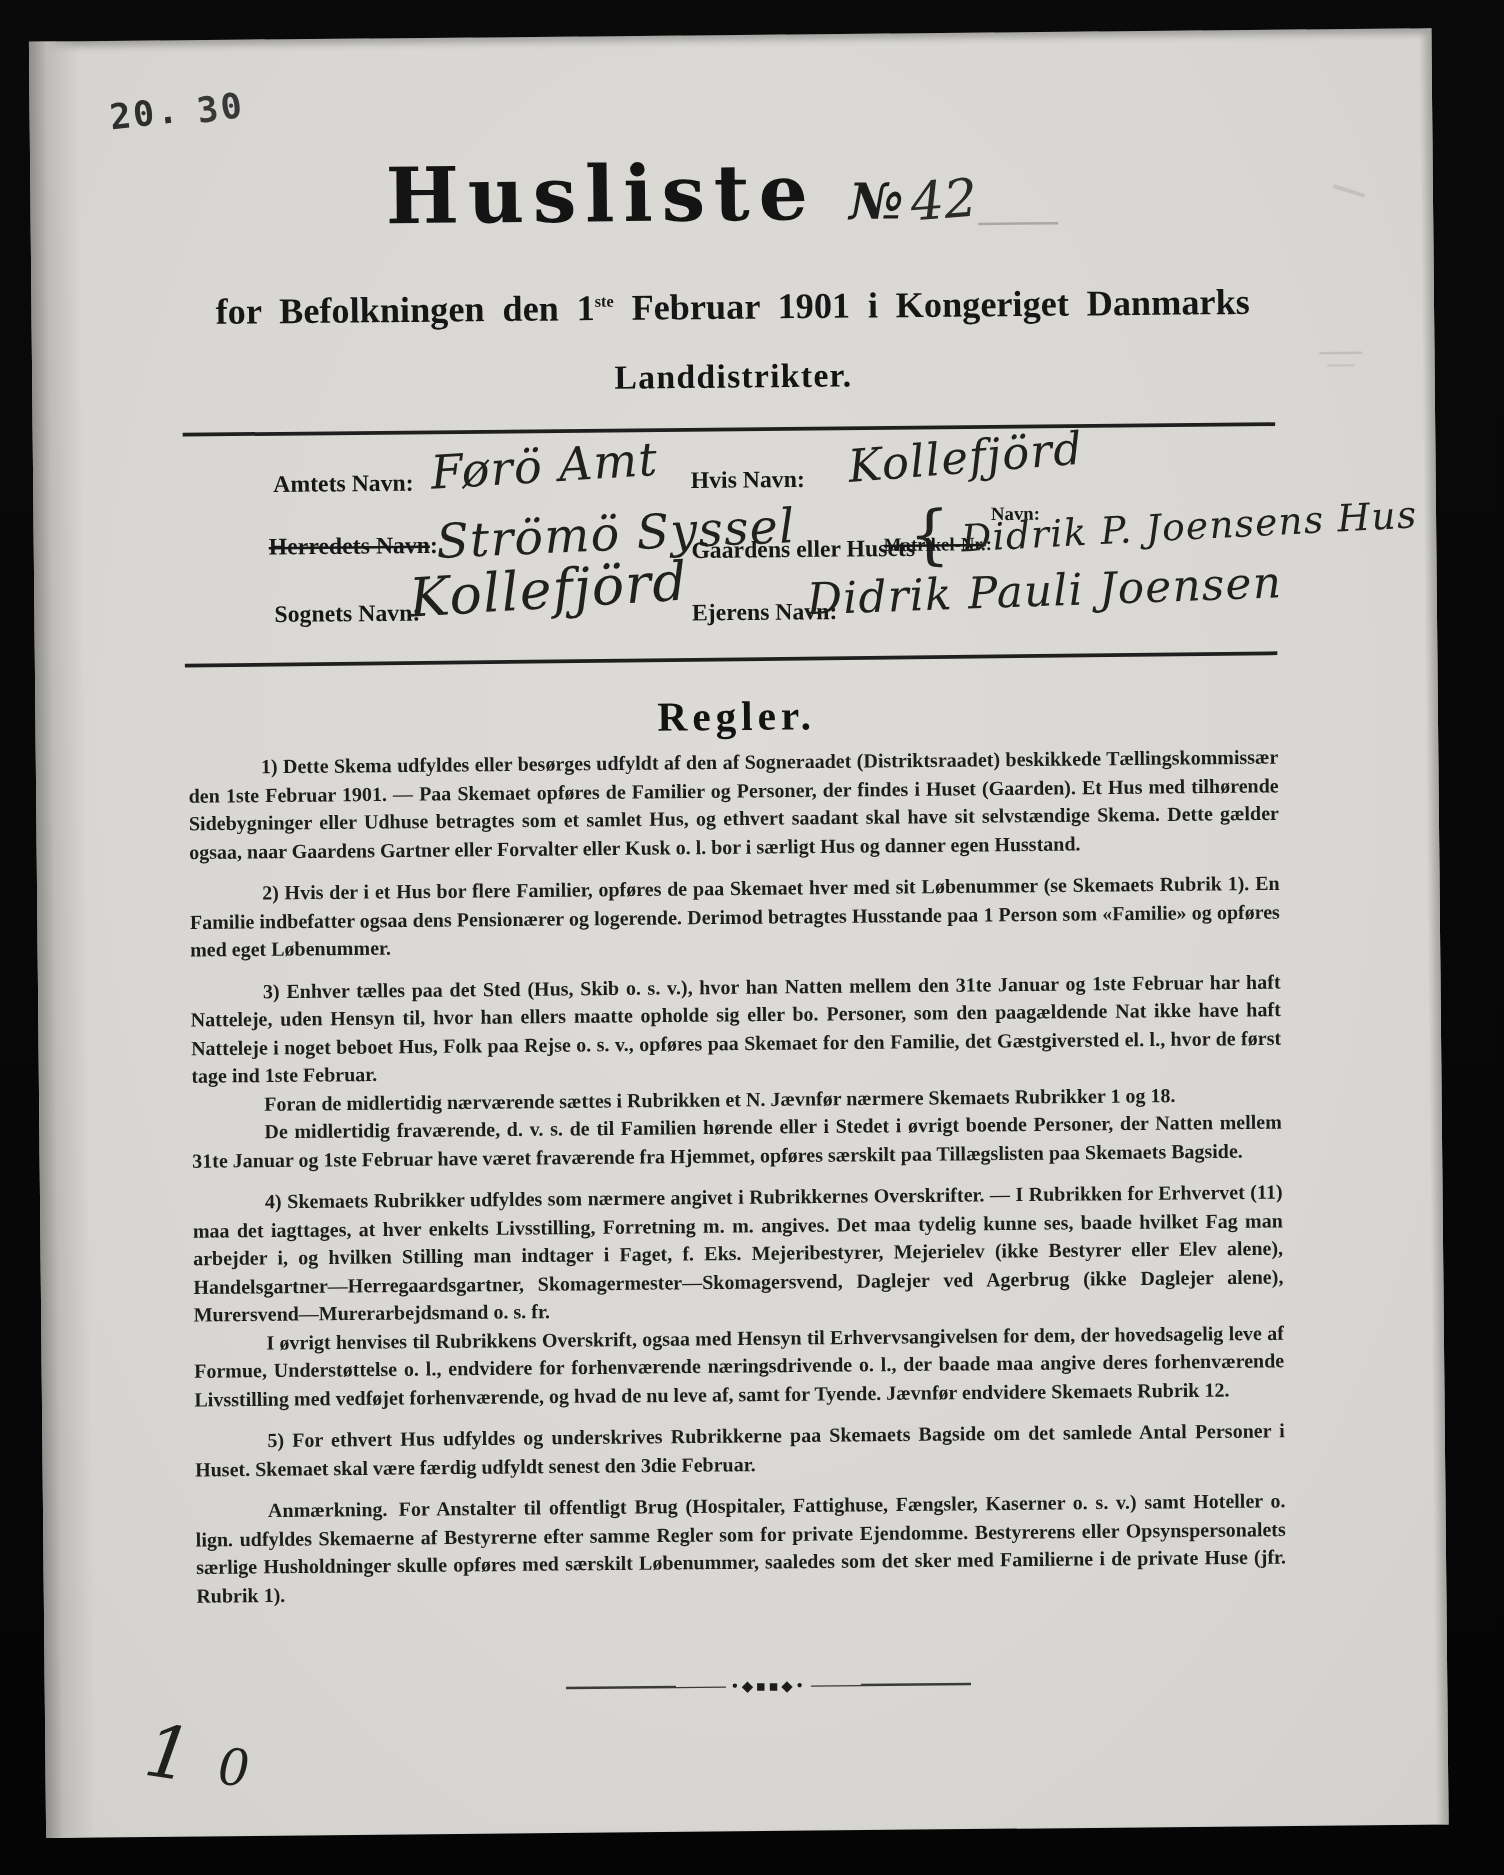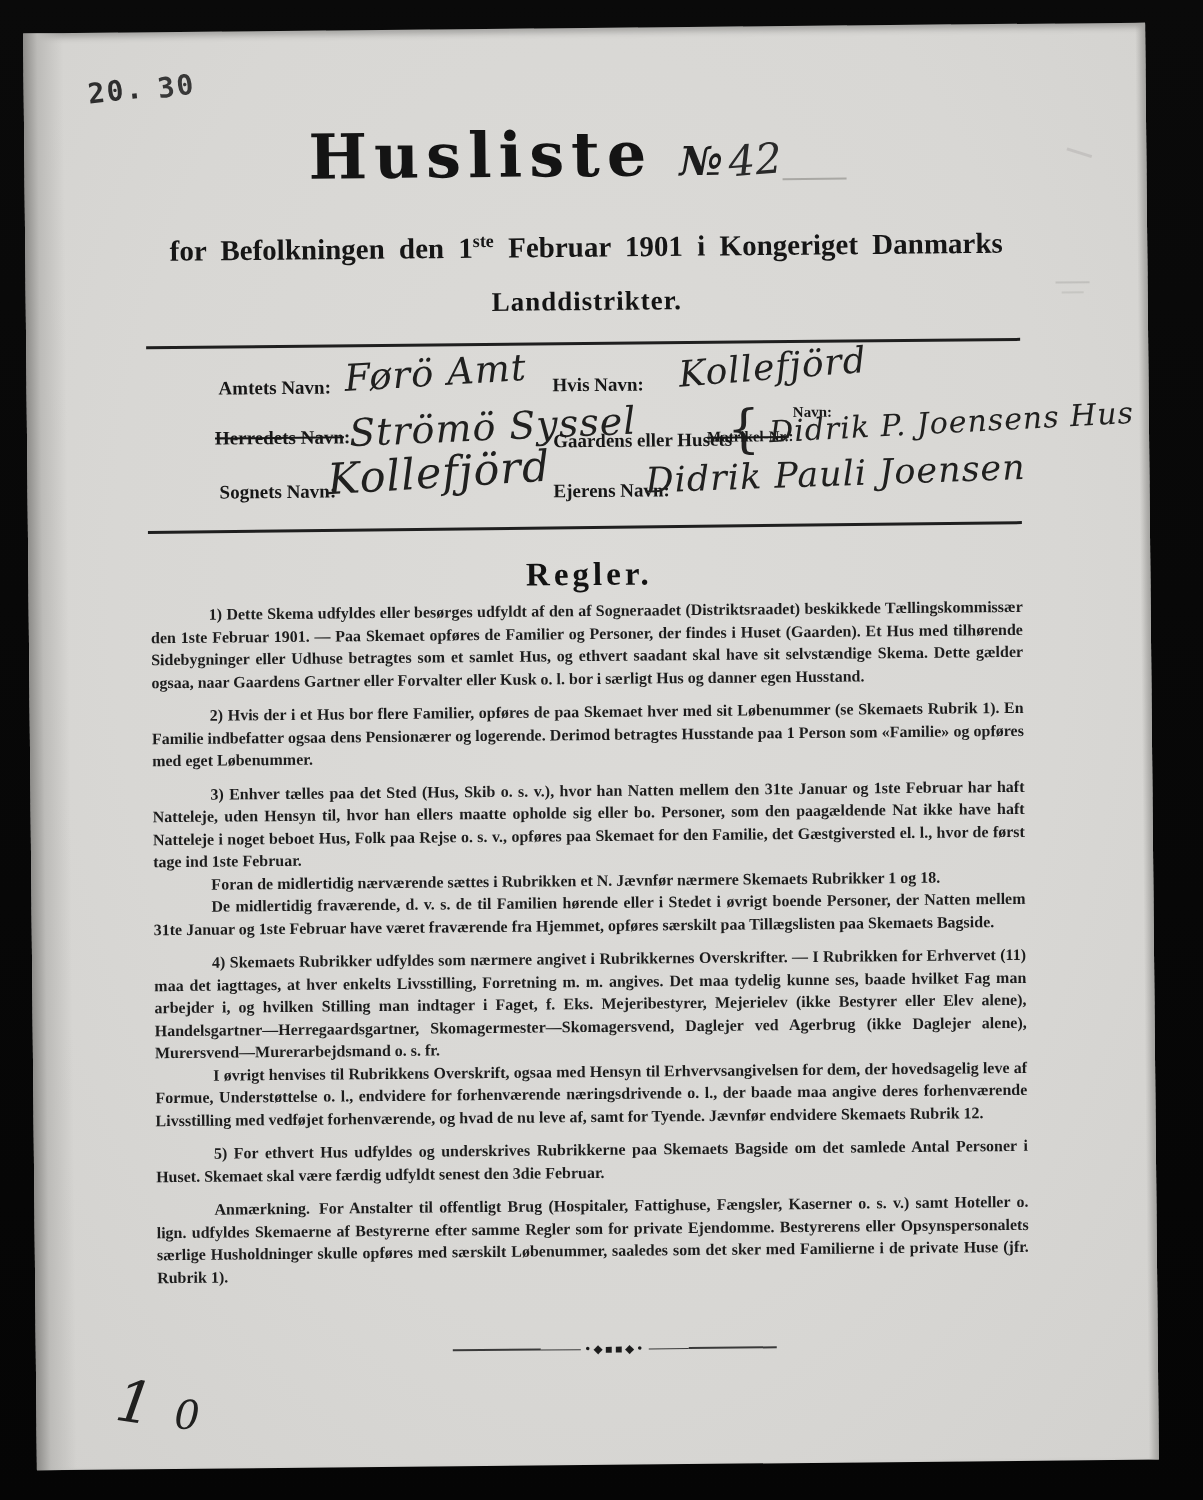--- a/index.html
+++ b/index.html
@@ -26,21 +26,21 @@
   #titleMain{font-family:"DejaVu Serif",serif;font-weight:bold;font-size:62px;
     letter-spacing:7px;color:#141414;}
   #noSym{font-family:"DejaVu Serif",serif;font-style:italic;font-weight:bold;
     font-size:40px;margin-left:26px;color:#1d1d1d;}
   #noVal{font-family:"DejaVu Serif",serif;font-style:italic;font-size:42px;
     color:#2a2a2a;margin-left:6px;display:inline-block;transform:rotate(-4deg);}
   #noUnderline{display:inline-block;width:64px;border-bottom:2px solid #a9a8a4;
     transform:translateY(6px);}
   #subtitle{left:0;top:202px;width:100%;text-align:center;font-weight:bold;
     font-size:29px;word-spacing:7px;color:#161616;}
-  #subtitle sup{font-size:18px;}
+  #subtitle sup{font-size:13px;}
   #regionLine{left:0;top:258px;width:100%;text-align:center;font-weight:bold;
     font-size:27px;letter-spacing:1px;color:#141414;}
   
   .hrule{left:120px;width:874px;height:3px;background:#1f1f1f;}
   #hr1{top:314px;}
   #hr2{top:498px;transform:rotate(-0.1deg);}
   
   .flabel{font-weight:bold;font-size:19px;color:#171717;white-space:nowrap;}
   .struck{text-decoration:line-through;text-decoration-thickness:2px;}
   .hw{font-family:"DejaVu Serif",serif;font-style:italic;color:#20201f;

